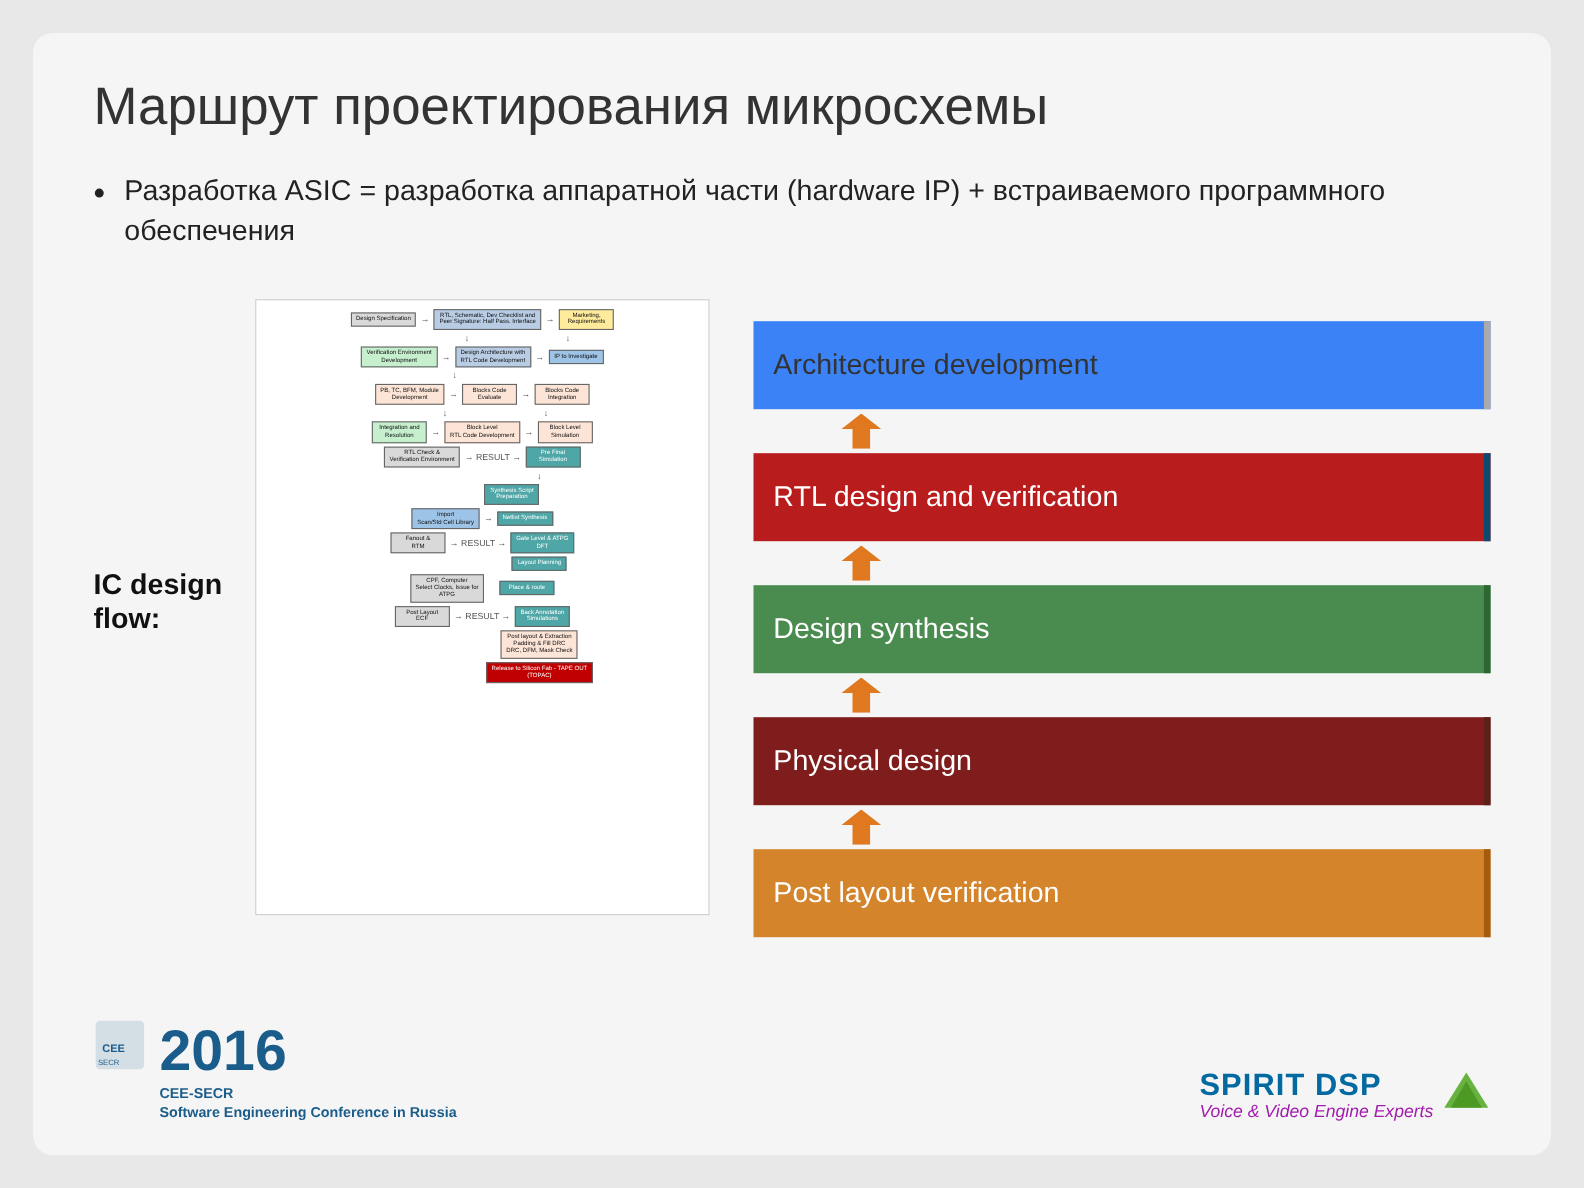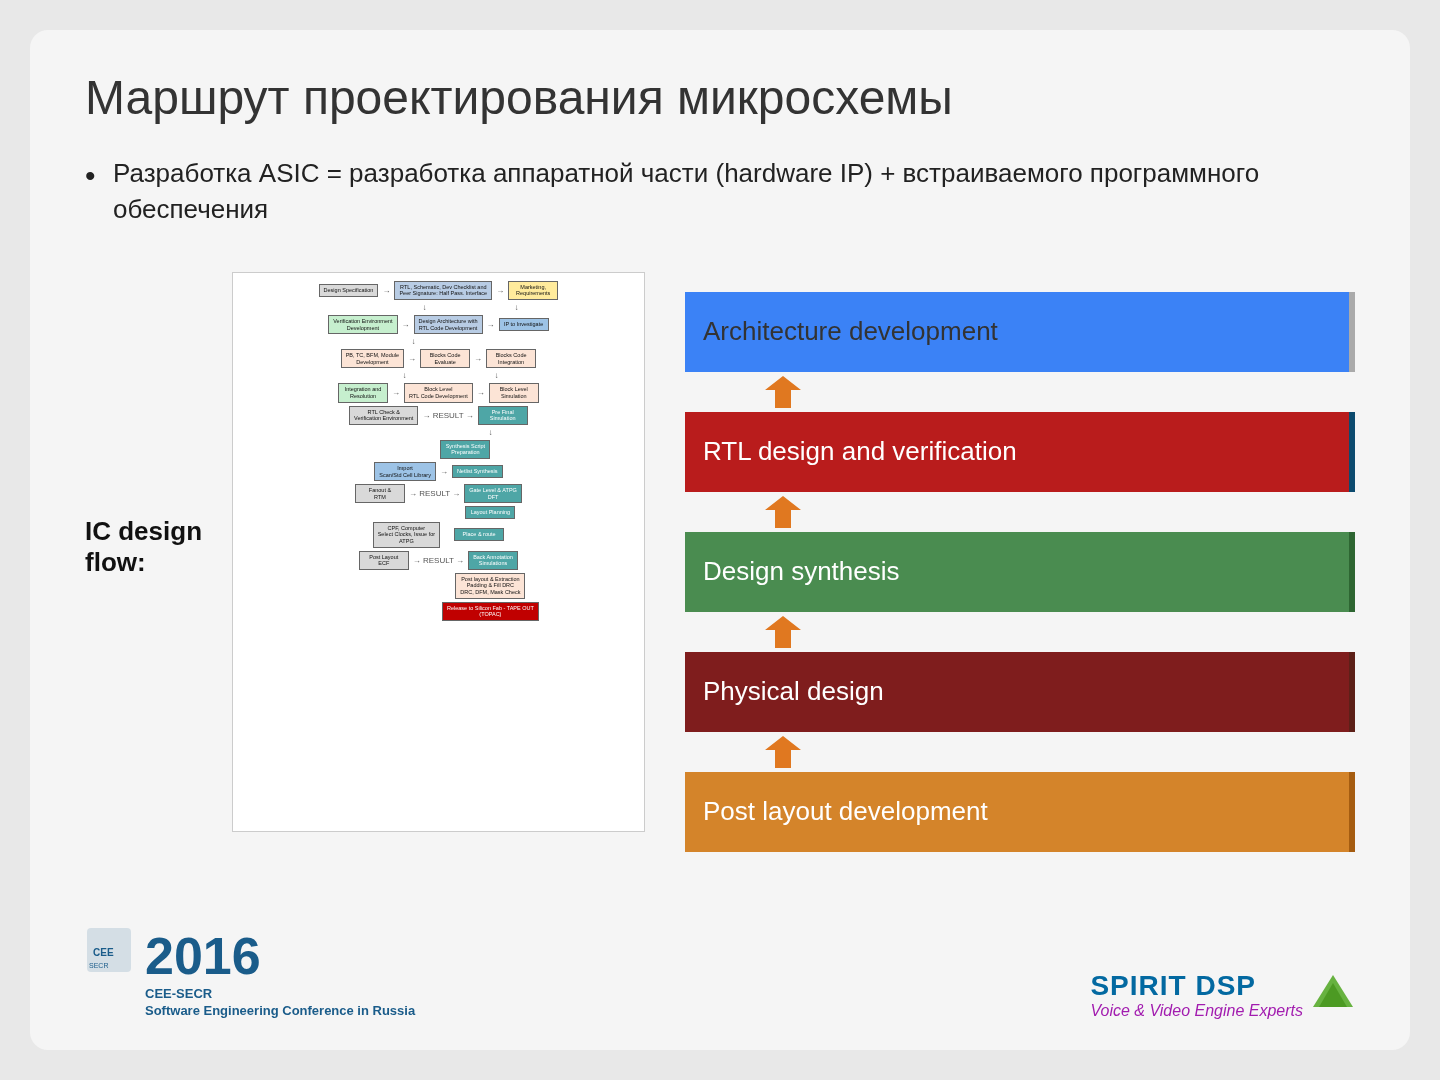--- a/index.html
+++ b/index.html
@@ -372,21 +372,21 @@
         <span>Physical design</span>
       </div>
 
       <div class="arrow-down">
         <svg viewBox="0 0 36 32">
           <polygon points="18,0 36,14 26,14 26,32 10,32 10,14 0,14" fill="#e07820"></polygon>
         </svg>
       </div>
 
       <div class="flow-box postlayout">
-        <span>Post layout development</span>
+        <span>Post layout verification</span>
       </div>
 
     </div>
   </div>
 
   <div class="footer">
     <div class="logo-left">
 
       <svg class="logo-icon" viewBox="0 0 48 48">
         <rect x="2" y="2" width="44" height="44" rx="4" fill="#1a5c8a" opacity="0.15"></rect>

